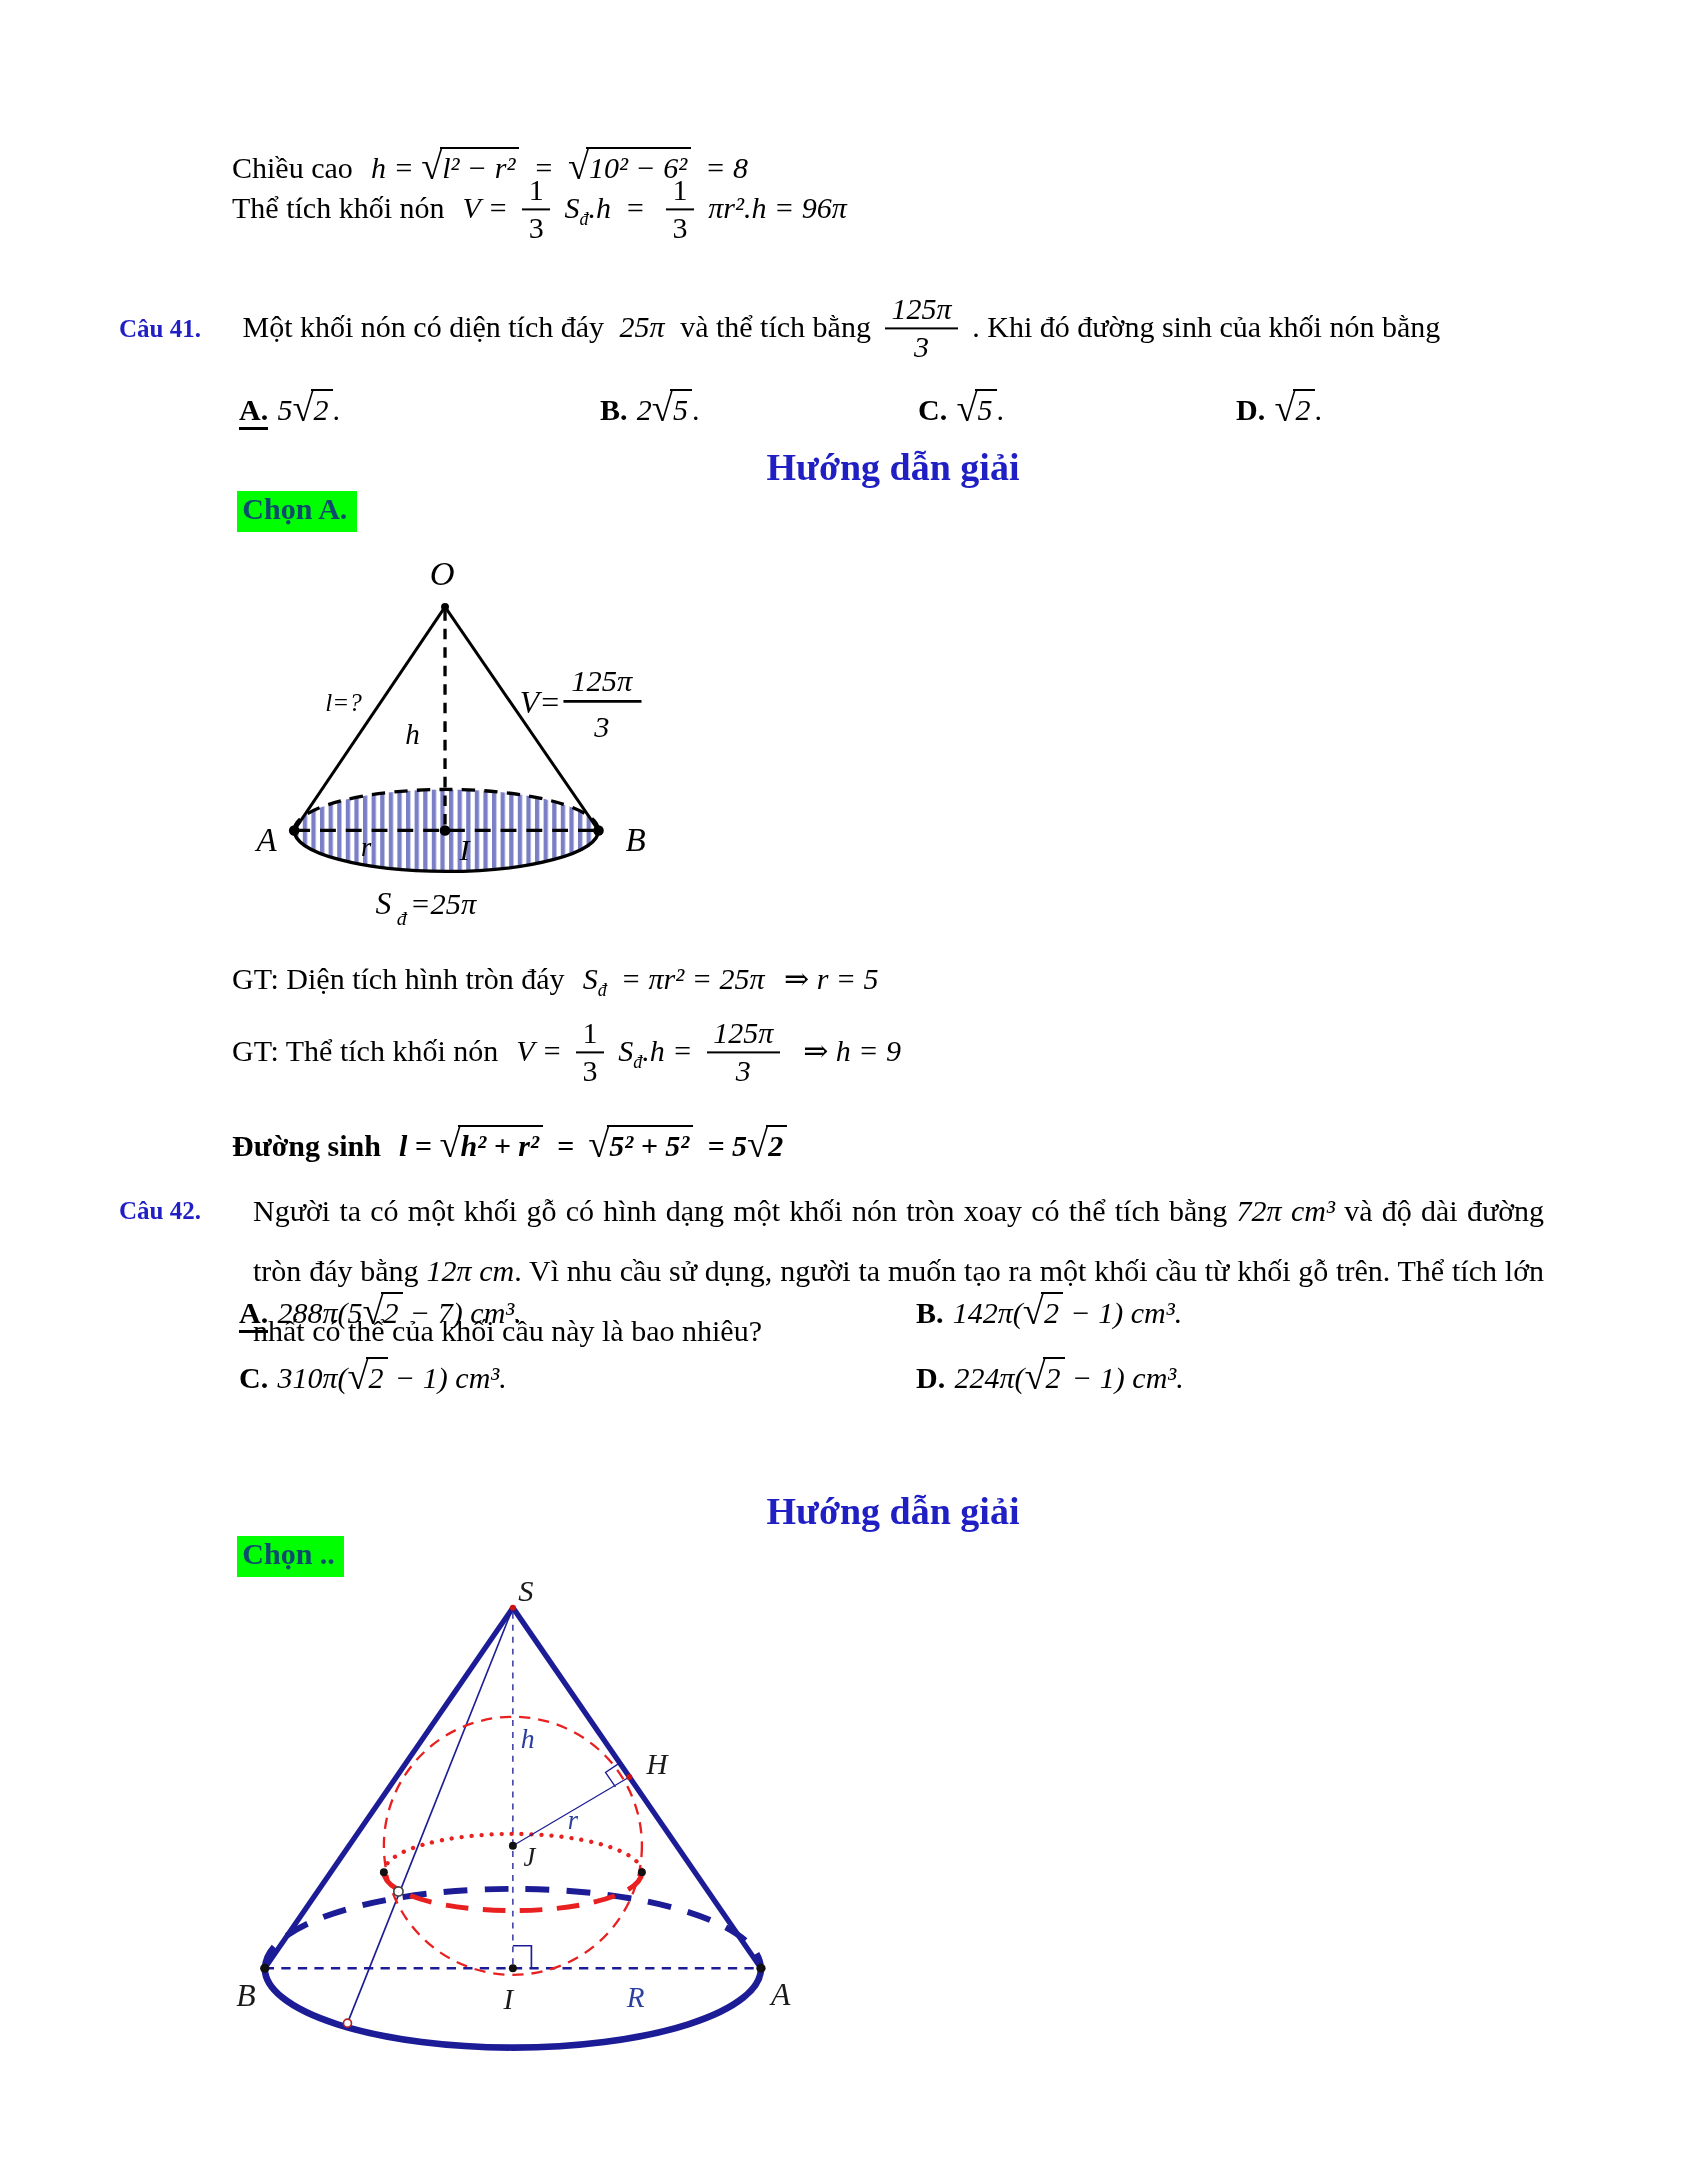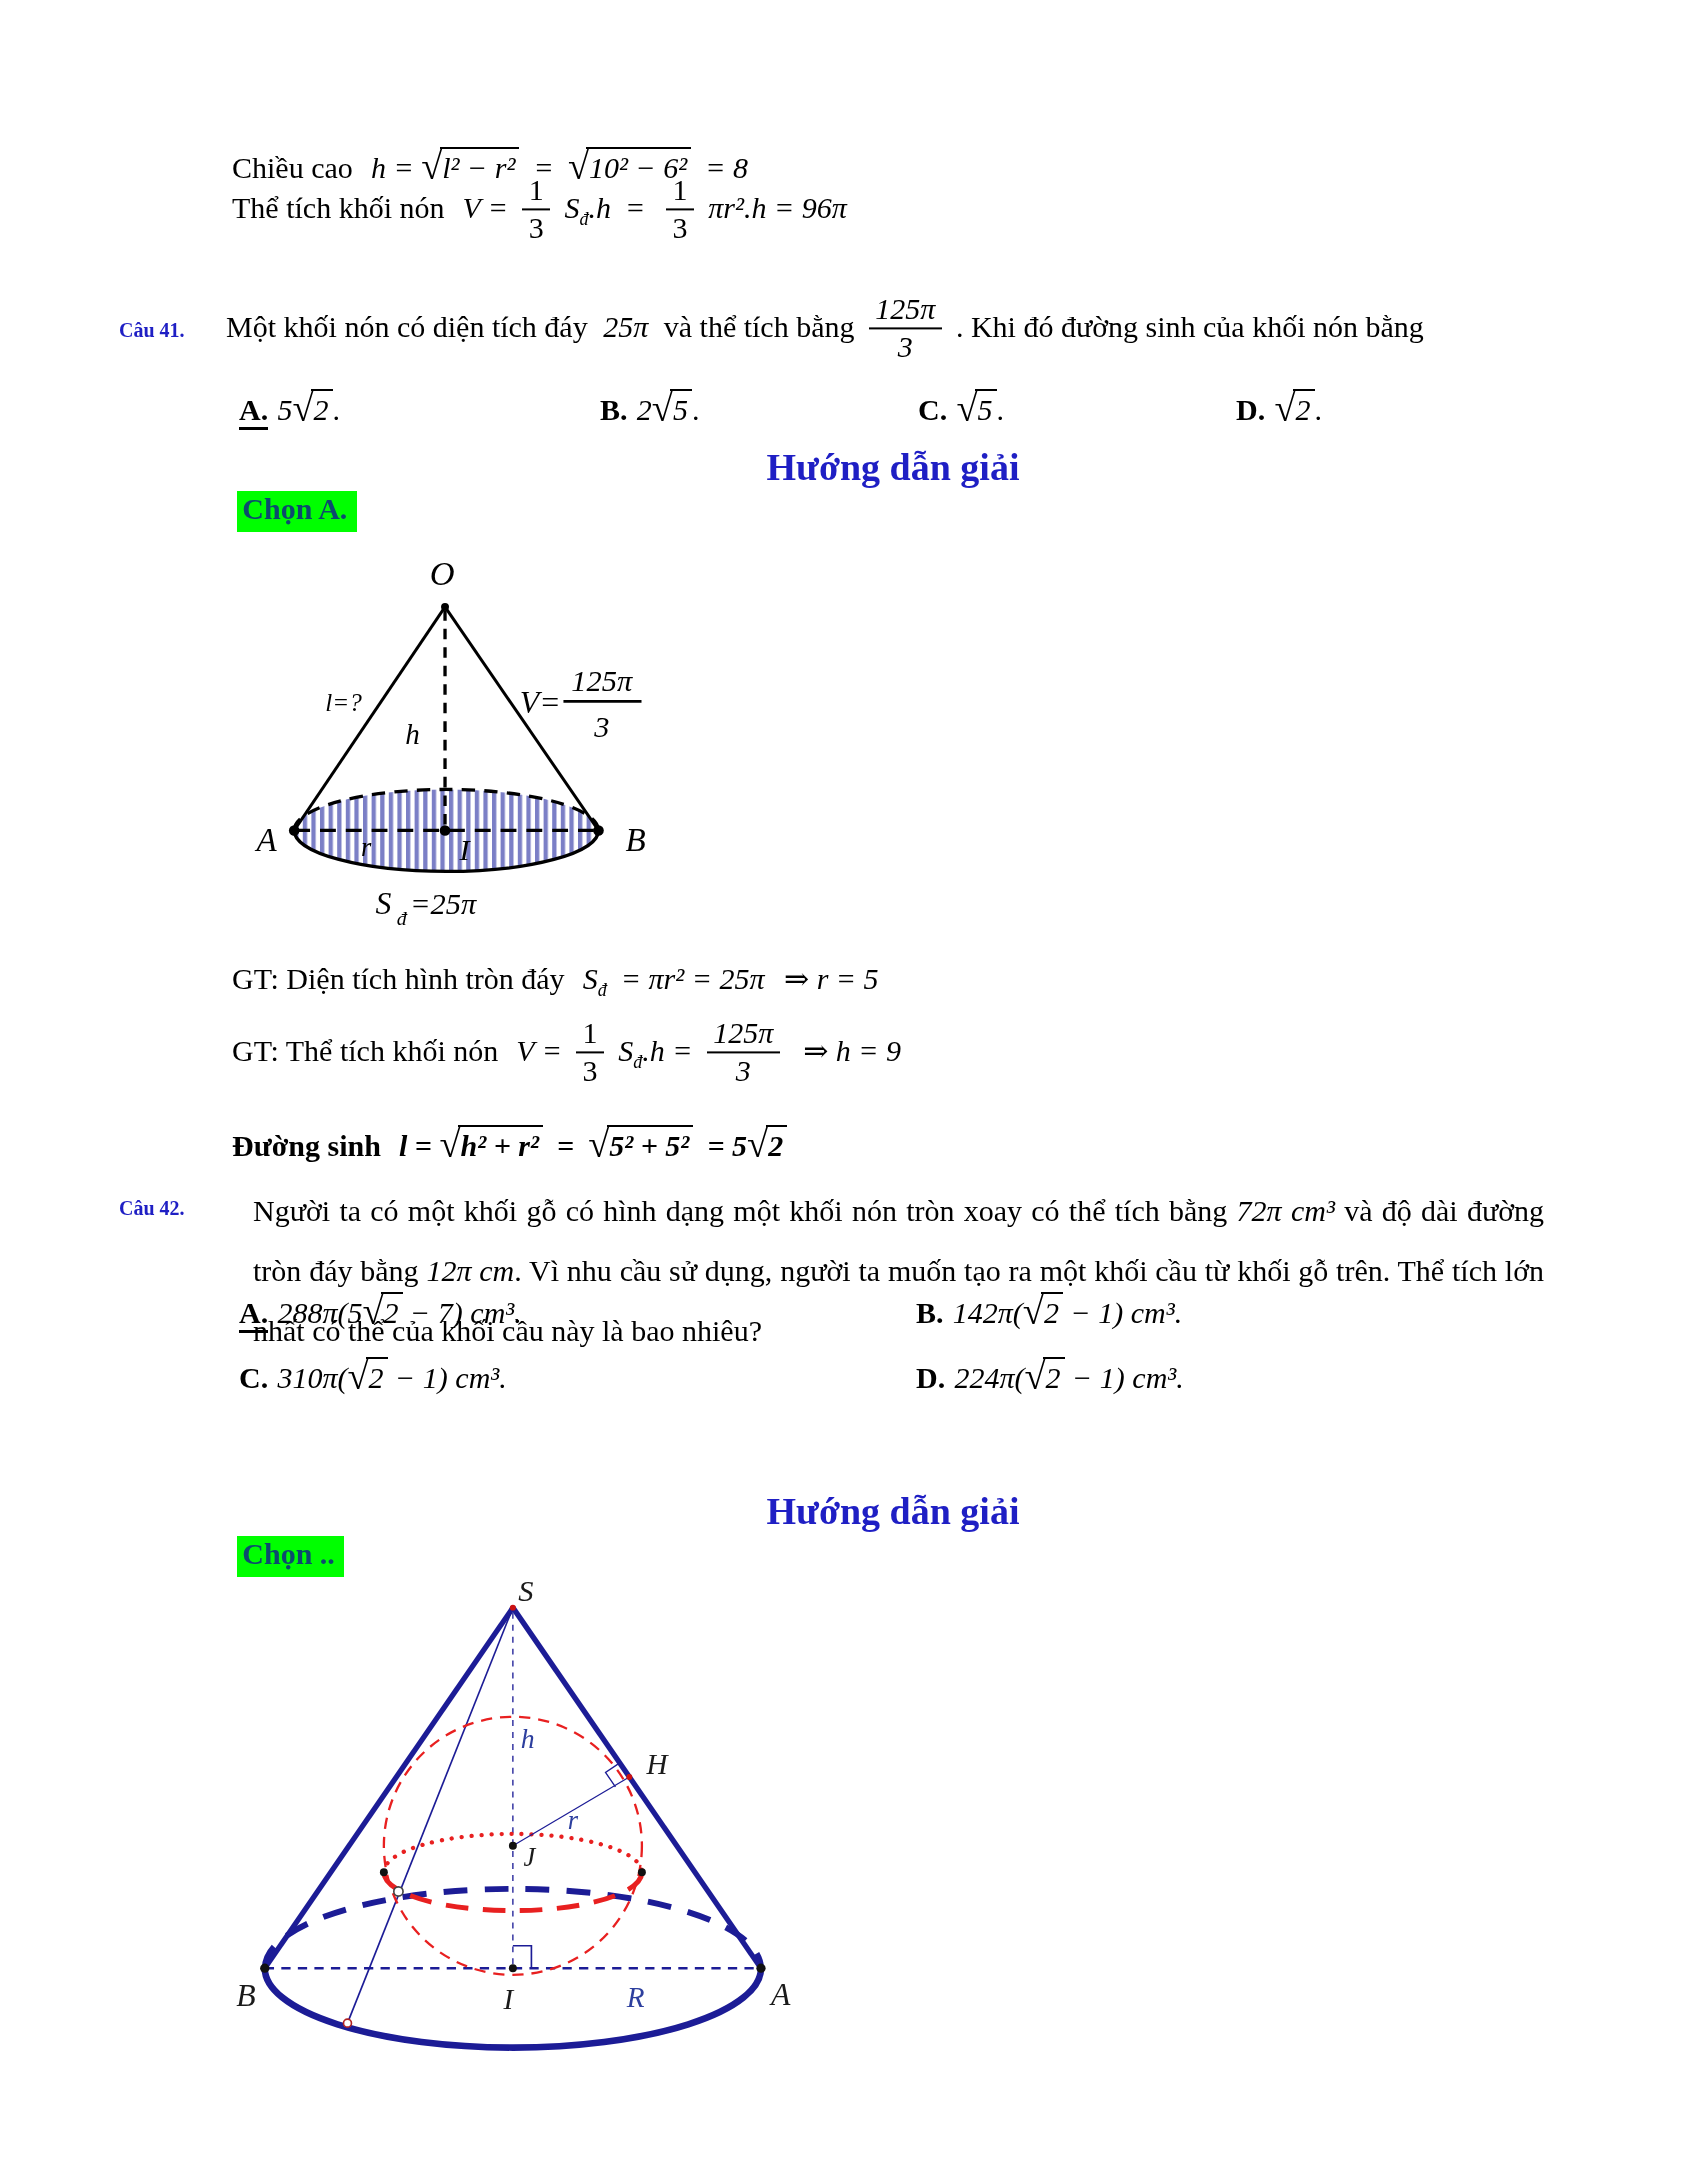--- a/index.html
+++ b/index.html
@@ -1,21 +1,21 @@
 <!DOCTYPE html>
 <html style="font-size:10.6px"><head>
 <meta charset="utf-8">
 <style>
   html,body{margin:0;padding:0;background:#888;}
   #page{position:relative;width:1687px;height:2183px;background:#ffffff;
         font-family:"Liberation Serif","DejaVu Serif",serif;color:#000;overflow:hidden;}
   .abs{position:absolute;}
   .mline{font-size:30px;white-space:nowrap;}
   .mi{font-style:italic;}
-  .qlabel{color:#1f1fc4;font-weight:bold;font-size:20px;}
+  .qlabel{color:#1f1fc4;font-weight:bold;font-size:25px;}
   .heading{color:#1f1fc4;font-weight:bold;font-size:38px;text-align:center;width:1290px;left:248px;}
   .chon{background:#00ff00;color:#0c4a6e;font-weight:bold;font-size:30px;
         display:inline-block;padding:1.3px 9.3px 5.3px 5.3px;}
   
   .frac{display:inline-block;vertical-align:middle;text-align:center;margin:0 6.6px;transform:translateY(-2.6px);}
   .frac .num{display:block;border-bottom:2.6px solid #000;padding:0 6.6px 2px;line-height:1.05;}
   .frac .den{display:block;padding-top:2px;line-height:1.05;}
   
   .sqrt{white-space:nowrap;display:inline-block;}
   .sqrt .rk{font-style:normal;display:inline-block;font-size:1.28em;line-height:0.8;vertical-align:-1.3px;}

